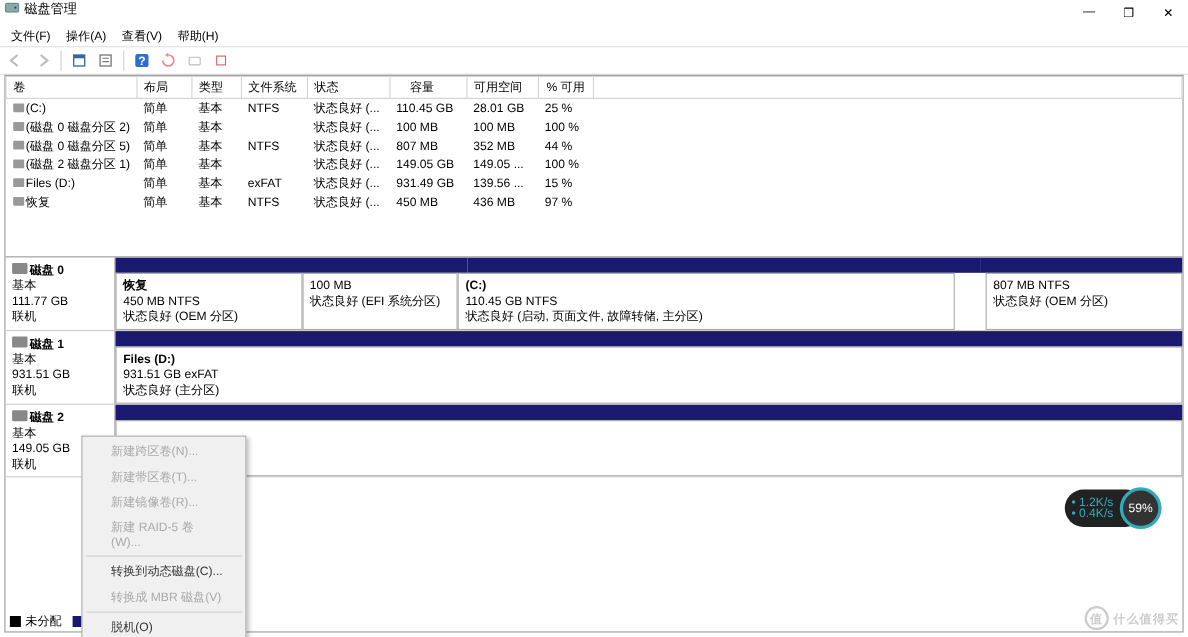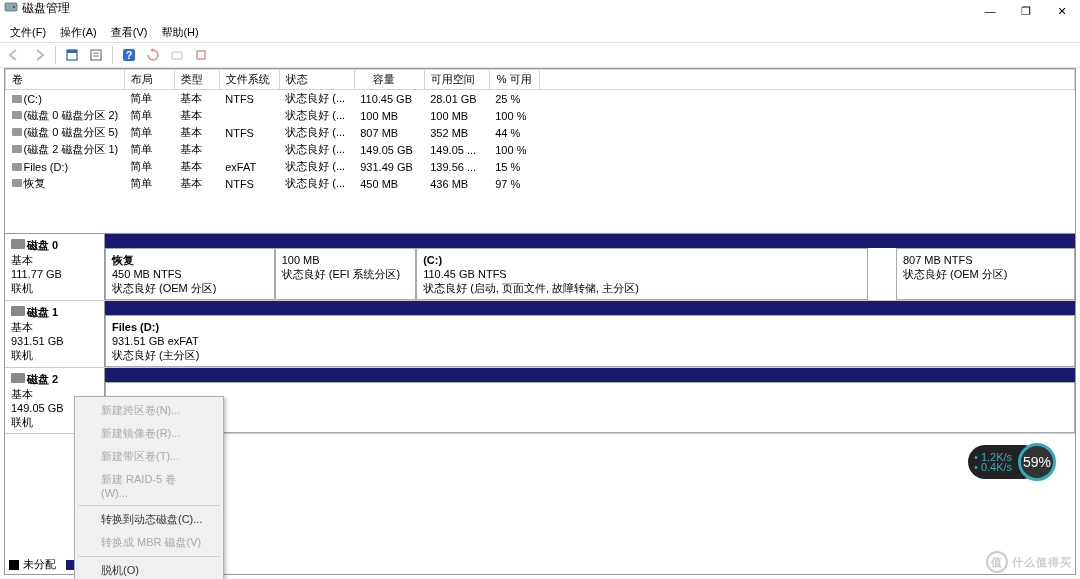--- a/index.html
+++ b/index.html
@@ -34,21 +34,21 @@
 .part-body{flex:1;display:flex;border-top:0;}
 .part{border:1px solid #aaa;padding:4px 6px;font-size:11px;line-height:14px;}
 .part .pname{font-weight:700;}
 .legend{position:absolute;bottom:2px;left:4px;display:flex;align-items:center;gap:4px;font-size:11px;}
 .legend .sw{width:10px;height:10px;display:inline-block;}
 .ctx-menu{position:absolute;left:74px;top:396px;width:150px;background:#f0f0f0;border:1px solid #b0b0b0;box-shadow:2px 2px 4px rgba(0,0,0,0.25);padding:2px;z-index:100;}
 .ctx-menu .mi{padding:4px 18px 4px 24px;font-size:11px;color:#333;}
 .ctx-menu .mi.disabled{color:#aaa;}
 .ctx-menu .sep{height:1px;background:#d0d0d0;margin:2px 1px;}
 .net-widget{position:absolute;right:40px;bottom:100px;width:72px;height:34px;background:#222;border-radius:17px;display:flex;align-items:center;padding:0 6px;color:#7fd;font-size:8px;line-height:10px;}
-.net-widget .big{position:absolute;right:-16px;top:-2px;width:38px;height:38px;border-radius:50%;background:#333;border:3px solid #3ab;display:flex;align-items:center;justify-content:center;color:#fff;font-size:14px;}
+.net-widget .big{position:absolute;right:-16px;top:-2px;width:38px;height:38px;border-radius:50%;background:#333;border:3px solid #3ab;display:flex;align-items:center;justify-content:center;color:#fff;font-size:11px;}
 .watermark{position:absolute;right:8px;bottom:6px;color:#ccc;font-size:16px;font-weight:700;letter-spacing:1px;display:flex;align-items:center;gap:4px;}
 .watermark .wm-ic{width:22px;height:22px;border:2px solid #ccc;border-radius:50%;display:flex;align-items:center;justify-content:center;font-size:11px;}
 </style>
 </head>
 <body>
 
 <div class="titlebar">
   <span class="app-icon">
     <svg width="14" height="14" viewBox="0 0 14 14">
         <rect x="1" y="3" width="12" height="8" rx="1" fill="#8aa" stroke="#577" stroke-width="0.8"></rect>
@@ -284,22 +284,22 @@
       <span class="sw" style="background:#000"></span>
       <span>未分配</span>
       <span class="sw" style="background:#191970;margin-left:6px"></span>
       <span>主</span>
     </div>
   </div>
 </div>
 
 <div class="ctx-menu">
   <div class="mi disabled">新建跨区卷(N)...</div>
+  <div class="mi disabled">新建带区卷(T)...</div>
   <div class="mi disabled">新建镜像卷(R)...</div>
-  <div class="mi disabled">新建带区卷(T)...</div>
   <div class="mi disabled">新建 RAID-5 卷(W)...</div>
   <div class="sep"></div>
   <div class="mi">转换到动态磁盘(C)...</div>
   <div class="mi disabled">转换成 MBR 磁盘(V)</div>
   <div class="sep"></div>
   <div class="mi">脱机(O)</div>
 
 </div>
 
 <div class="net-widget">

